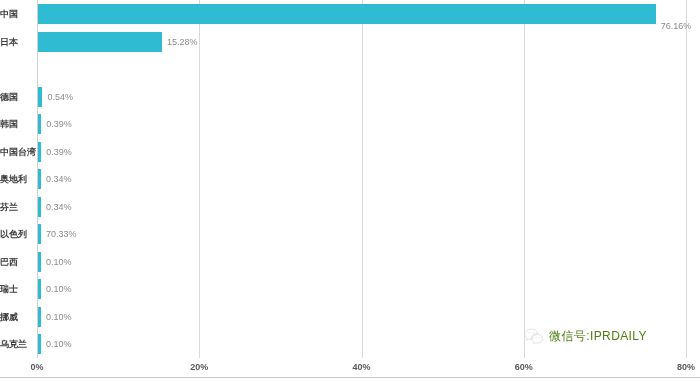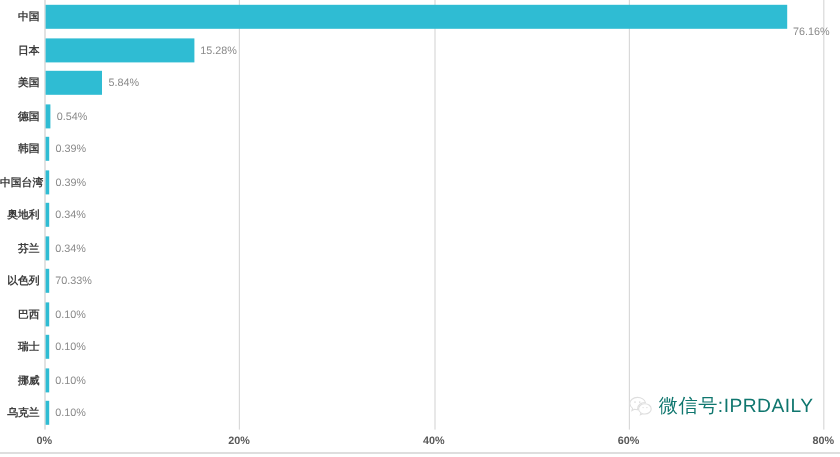--- a/index.html
+++ b/index.html
@@ -50,21 +50,20 @@
     width: 700px;
     height: 28px;
   }
   .cat-label {
     position: absolute;
     left: 0;
     top: 0;
     width: 33px;
     height: 28px;
     line-height: 28px;
-    text-align: right;
     font-size: 9px;
     font-weight: bold;
     color: #3d3d3d;
     white-space: nowrap;
     letter-spacing: 0px;
   }
   .bar {
     position: absolute;
     left: 38px;
     top: 4px;
@@ -119,22 +118,22 @@
     gap: 5px;
     opacity: 1;
     pointer-events: none;
   }
   .wm-icon {
     width: 20px;
     height: 17px;
     display: block;
   }
   .wm-text {
-    font-size: 16px;
-    color: #0f766e;
+    font-size: 12px;
+    color: #4d7c0f;
     white-space: nowrap;
     letter-spacing: 0.4px;
   }
 </style>
 </head>
 <body>
 
 <div id="chart-root">
 
   <div class="gridlines">
@@ -149,25 +148,20 @@
   <div class="rows">
       <div class="row" style="top: 0px;">
         <div class="cat-label">中国</div>
         <div class="bar" style="width: 617.848px; background: rgb(47, 188, 211);"></div>
         <div class="val-label" style="left: 660.848px; margin-top: 12px;">76.16%</div>
       </div>
       <div class="row" style="top: 27.5px;">
         <div class="cat-label">日本</div>
         <div class="bar" style="width: 123.959px; background: rgb(47, 188, 211);"></div>
         <div class="val-label" style="left: 166.959px;">15.28%</div>
-      </div>
-      <div class="row" style="top: 55px;">
-        <div class="cat-label">美国</div>
-        <div class="bar" style="width: 47.377px; background: rgb(47, 188, 211);"></div>
-        <div class="val-label" style="left: 90.377px;">5.84%</div>
       </div>
       <div class="row" style="top: 82.5px;">
         <div class="cat-label">德国</div>
         <div class="bar" style="width: 4.38075px; background: rgb(47, 188, 211);"></div>
         <div class="val-label" style="left: 47.3807px;">0.54%</div>
       </div>
       <div class="row" style="top: 110px;">
         <div class="cat-label">韩国</div>
         <div class="bar" style="width: 3.16387px; background: rgb(47, 188, 211);"></div>
         <div class="val-label" style="left: 46.1639px;">0.39%</div>

